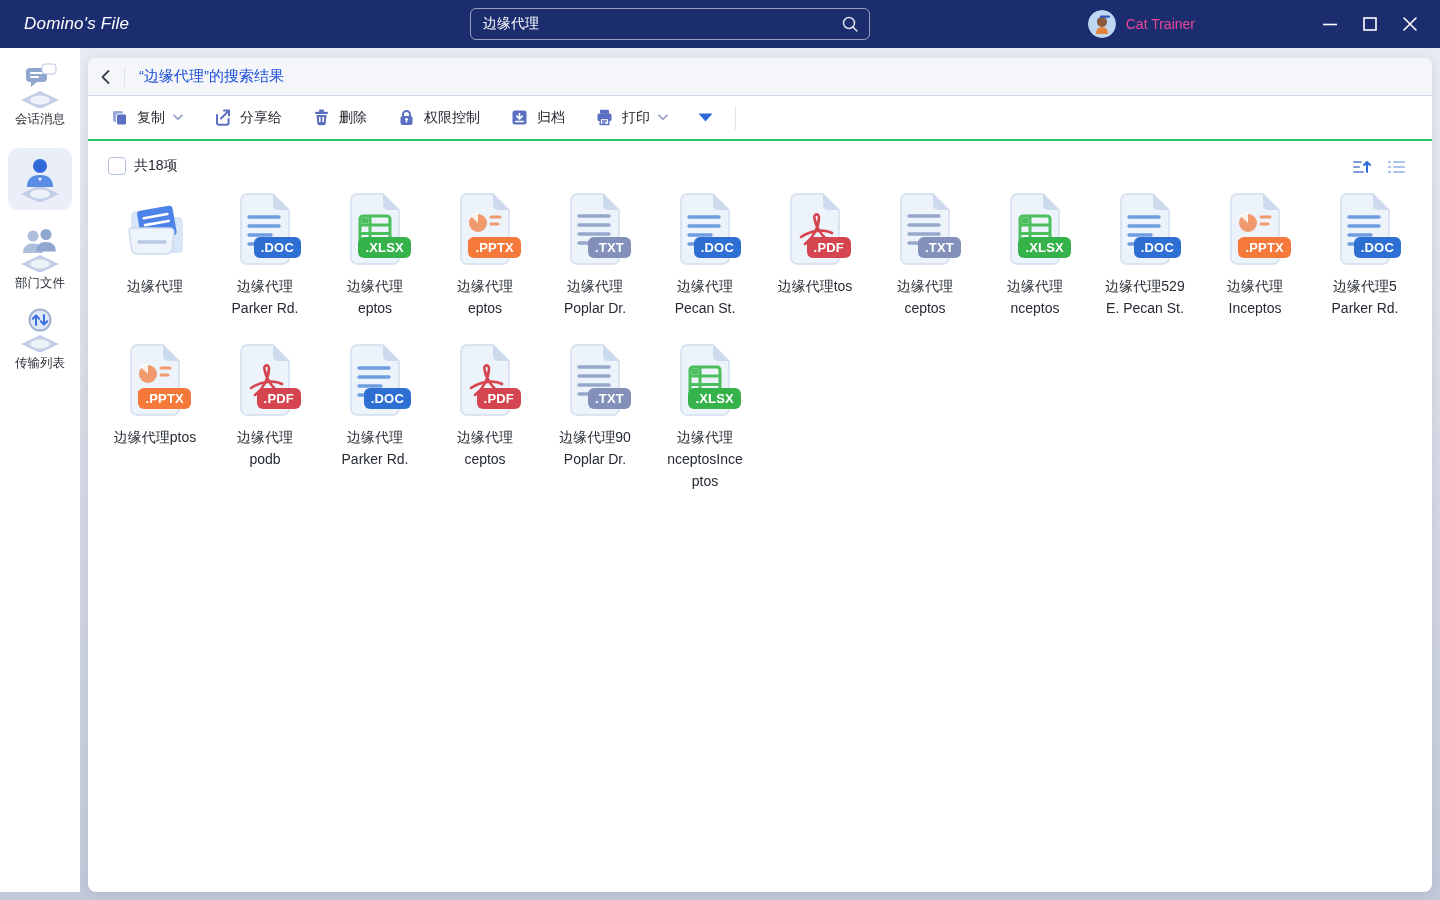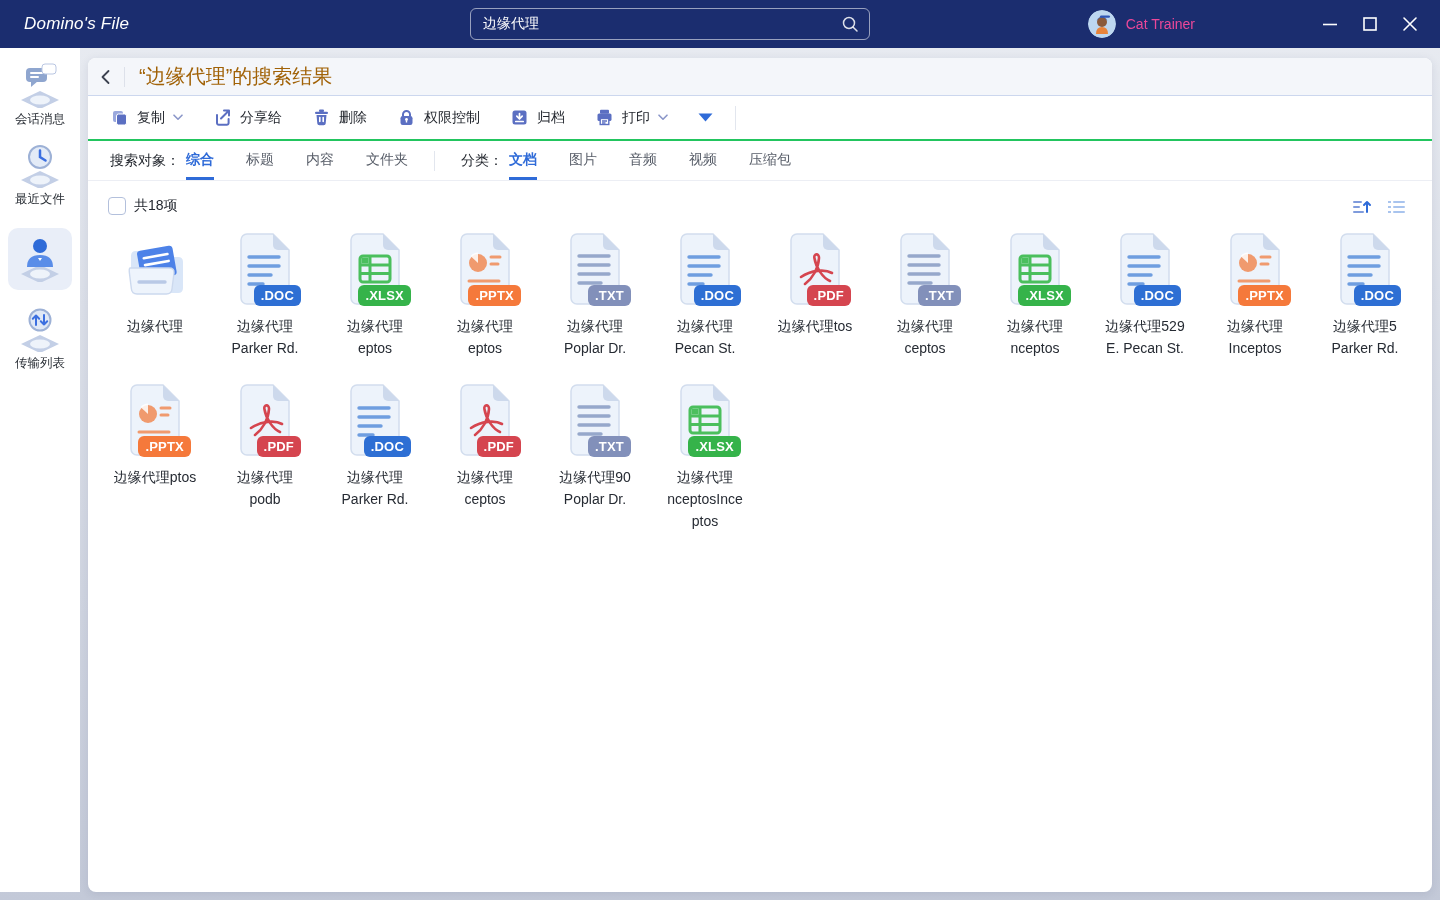--- a/index.html
+++ b/index.html
@@ -25,41 +25,41 @@
   .side-item { width:80px; display:flex; flex-direction:column; align-items:center; margin-bottom:14px; cursor:pointer;justify-content:center; }
   .side-item .icon-box { width:46px; height:46px; display:flex; align-items:center; justify-content:center; }
   .side-item .side-label { font-size:12.5px; color:#2a2f36; margin-top:3px; white-space:nowrap; }
   .side-item.selected { margin:6px 0 16px; }
   .side-item.selected .icon-box { width:64px; height:62px; background:#e9eef8; border-radius:10px; }
   
   .panel { position:absolute; left:88px; top:58px; width:1344px; height:834px; background:#fff; border-radius:8px; box-shadow:0 2px 10px rgba(30,40,80,.10); overflow:hidden; }
   .panel-header { height:38px; background:#f4f6fa; border-bottom:1px solid #ccd7ee; display:flex; align-items:center; }
   .back-btn { width:36px; height:38px; display:flex; align-items:center; justify-content:center; cursor:pointer; }
   .hdr-div { width:1px; height:20px; background:#dde1ea; margin-right:14px; }
-  .page-title { font-size:20px; color:#a16207; }
+  .page-title { font-size:15px; color:#1d4ed8; }
   .toolbar { height:45px; border-bottom:2px solid #22c55e; display:flex; align-items:center; padding-left:22px; }
   .tool-btn { display:flex; align-items:center; gap:8px; margin-right:30px; font-size:14px; color:#23272e; cursor:pointer; }
   .tool-btn svg { display:block; }
   .more-triangle { margin-right:22px; cursor:pointer; display:flex; align-items:center; }
   .tb-div { width:1px; height:24px; background:#e2e6ee; }
   .filter-row { height:40px; border-bottom:1px solid #eceef4; display:flex; align-items:stretch; padding-left:22px; font-size:14px; }
   .flabel { display:flex; align-items:center; color:#23272e; margin-right:6px; }
   .ftab { display:flex; align-items:center; margin-right:32px; color:#575d68; cursor:pointer; border-bottom:3px solid transparent; padding-top:2px; }
   .ftab.active { color:#2f6bd8; border-bottom-color:#2f6bd8; font-weight:bold; }
   .vdiv { width:1px; background:#e2e6ee; align-self:center; height:20px; margin-right:26px; margin-left:-6px; }
   .count-row { display:flex; align-items:center; padding:15px 26px 0 20px; }
   .checkbox { width:18px; height:18px; border:1.5px solid #b3c0dc; border-radius:4px; background:#fff; cursor:pointer; }
   .count-text { font-size:14px; color:#22262e; margin-left:8px; }
   .count-spacer { flex:1; }
   .sort-btn { margin-left:14px; cursor:pointer; display:flex; }
   
   .grid { display:flex; flex-wrap:wrap; align-items:flex-start; align-content:flex-start; padding:16px 0 0 12px; width:1336px; }
   .file-card { width:110px; display:flex; flex-direction:column; align-items:center; margin-bottom:24px; cursor:pointer; }
   .icon-wrap { position:relative; width:64px; height:74px; }
-  .badge { position:absolute; right:-4px; bottom:0; color:#fff; font-size:13px; font-weight:bold; line-height:1; padding:4px 7px 4px; border-radius:6px; letter-spacing:.2px; }
+  .badge { position:absolute; right:-4px; bottom:8px; color:#fff; font-size:13px; font-weight:bold; line-height:1; padding:4px 7px 4px; border-radius:6px; letter-spacing:.2px; }
   .fname { margin-top:9px; text-align:center; }
   .fname div { font-size:14px; color:#262b33; line-height:22px; white-space:nowrap; }
 </style>
 </head>
 <body>
 
 <div class="topbar">
   <div class="app-title">Domino's File</div>
   <div class="search-wrap">
     <input class="search-input" value="边缘代理" style="">
@@ -111,47 +111,49 @@
           <path d="M14 19 v6 l7 -6 Z" fill="#8fa6cf"></path>
           <g stroke="#fff" stroke-width="2" stroke-linecap="round">
             <line x1="14" y1="11" x2="25" y2="11"></line>
             <line x1="14" y1="15" x2="21" y2="15"></line>
           </g>
           <rect x="25" y="2" width="14" height="10" rx="3" fill="#fff" stroke="#b9c6e2"></rect>
         </svg>
       </span>
       <span class="side-label">会话消息</span>
     </div>
-    <div class="side-item">
-      <span class="icon-box">
-        <svg width="46" height="46" viewBox="0 0 46 46">
-          <path d="M23 29 L42 38 23 47 4 38 Z" fill="#c3cfe6"></path>
-          <ellipse cx="23" cy="38" rx="10" ry="4.5" fill="#eef3fa"></ellipse>
-          <circle cx="23" cy="15" r="11" fill="#e3ebf7" stroke="#9db1d6" stroke-width="2"></circle>
-          <path d="M23 8.5 V15 l5.5 3.5" stroke="#3b6fe0" stroke-width="2.5" fill="none" stroke-linecap="round"></path>
-        </svg>
-      </span>
-      <span class="side-label">最近文件</span>
-    </div>
     <div class="side-item selected">
       <span class="icon-box">
         <svg width="46" height="46" viewBox="0 0 46 46">
           <path d="M23 29 L42 38 23 47 4 38 Z" fill="#c3cfe6"></path>
           <ellipse cx="23" cy="38" rx="10" ry="4.5" fill="#eef3fa"></ellipse>
           <circle cx="23" cy="10" r="7" fill="#2f6bd8"></circle>
           <path d="M10 31 q0 -12 13 -12 q13 0 13 12 Z" fill="#5a8de8"></path>
           <path d="M21 22 l2 3 2 -3 Z" fill="#fff"></path>
         </svg>
       </span>
     </div>
     <div class="side-item">
       <span class="icon-box">
         <svg width="46" height="46" viewBox="0 0 46 46">
           <path d="M23 29 L42 38 23 47 4 38 Z" fill="#c3cfe6"></path>
           <ellipse cx="23" cy="38" rx="10" ry="4.5" fill="#eef3fa"></ellipse>
+          <circle cx="16" cy="10" r="5.5" fill="#aebfdd"></circle>
+          <path d="M6 27 q0 -9.5 10 -9.5 q10 0 10 9.5 Z" fill="#aebfdd"></path>
+          <circle cx="29" cy="8.5" r="5.5" fill="#8fa6cf"></circle>
+          <path d="M19 25.5 q0 -9.5 10 -9.5 q10 0 10 9.5 Z" fill="#8fa6cf"></path>
+        </svg>
+      </span>
+      <span class="side-label">部门文件</span>
+    </div>
+    <div class="side-item">
+      <span class="icon-box">
+        <svg width="46" height="46" viewBox="0 0 46 46">
+          <path d="M23 29 L42 38 23 47 4 38 Z" fill="#c3cfe6"></path>
+          <ellipse cx="23" cy="38" rx="10" ry="4.5" fill="#eef3fa"></ellipse>
           <circle cx="23" cy="14" r="10.5" fill="#dfe8f6" stroke="#9db1d6" stroke-width="2"></circle>
           <path d="M19 19 V9.5 m-3.2 3.2 L19 9.5 l3.2 3.2 M27 9 v9.5 m3.2 -3.2 L27 18.5 l-3.2 -3.2" stroke="#3b6fe0" stroke-width="2" fill="none" stroke-linecap="round" stroke-linejoin="round"></path>
         </svg>
       </span>
       <span class="side-label">传输列表</span>
     </div>
   </div>
 
 <div class="panel">
   <div class="panel-header">
@@ -242,38 +244,20 @@
         </span>
       </span>
       <span class="more-triangle">
         <svg width="15" height="9" viewBox="0 0 15 9">
           <path d="M0.5 0.5 h14 l-7 8 Z" fill="#2f6bd8"></path>
         </svg>
       </span>
       <span class="tb-div"></span>
     </div>
 
-  <div class="filter-row">
-    <span class="flabel">搜索对象：</span>
-    <span id="scope-tabs" style="display:flex; align-items:stretch;">
-        <span class="ftab active">综合</span>
-        <span class="ftab">标题</span>
-        <span class="ftab">内容</span>
-        <span class="ftab">文件夹</span>
-      </span>
-    <span class="vdiv"></span>
-    <span class="flabel">分类：</span>
-    <span id="cat-tabs" style="display:flex; align-items:stretch;">
-        <span class="ftab active">文档</span>
-        <span class="ftab">图片</span>
-        <span class="ftab">音频</span>
-        <span class="ftab">视频</span>
-        <span class="ftab">压缩包</span>
-      </span>
-  </div>
 
   <div class="count-row">
     <span class="checkbox"></span>
     <span class="count-text">共18项</span>
     <span class="count-spacer"></span>
     <span class="sort-btn">
       <svg width="20" height="20" viewBox="0 0 20 20">
           <g stroke="#7f9bdc" stroke-width="2" stroke-linecap="round">
             <line x1="2" y1="6" x2="9" y2="6"></line>
             <line x1="2" y1="11" x2="7" y2="11"></line>

